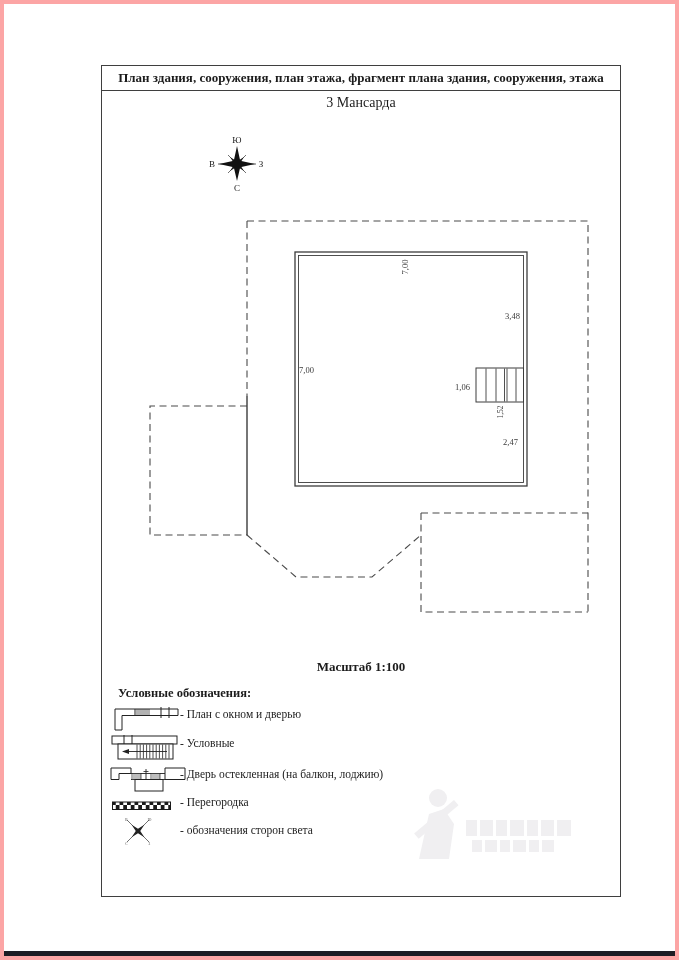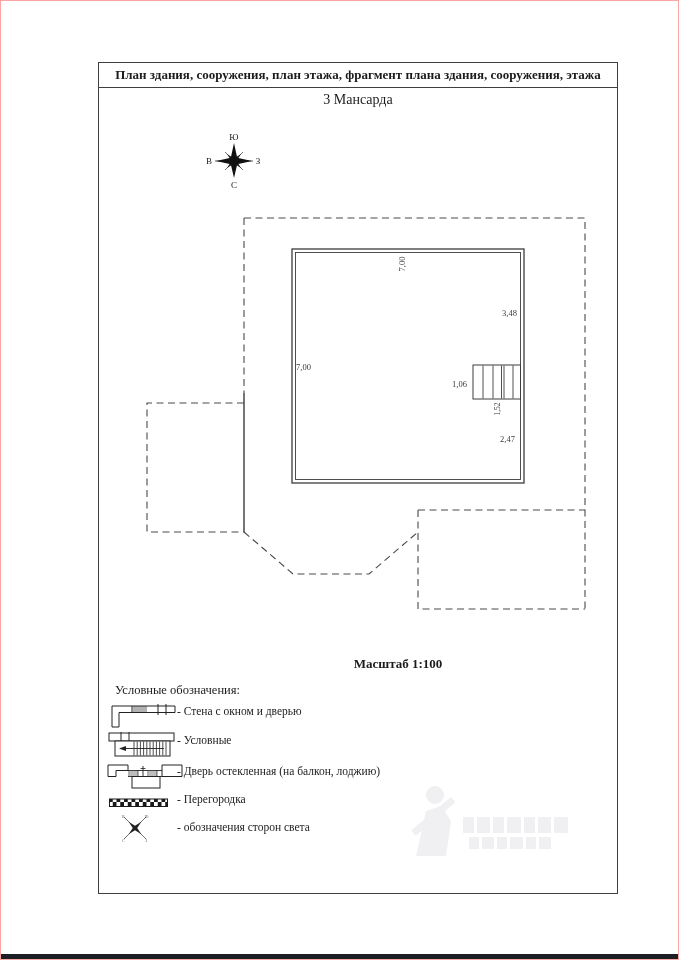--- a/index.html
+++ b/index.html
@@ -1,20 +1,20 @@
 <!DOCTYPE html>
 <html><head>
 <meta charset="utf-8">
 <style>
   html,body{margin:0;padding:0;background:#fff;}
   .page{
     position:relative;
     width:679px;height:960px;
     background:#ffffff;
-    border:1px solid #fca5a5;
+    border:4px solid #fca5a5;
     box-sizing:border-box;
     overflow:hidden;
     font-family:"Liberation Serif", serif;
     color:#1c1c1c;
   }
   .doc-frame{
     position:absolute;left:97px;top:61px;width:520px;height:832px;
     border:1.5px solid #3f3f3f;box-sizing:border-box;background:transparent;
   }
   .doc-header{
@@ -24,24 +24,24 @@
   }
   .doc-subtitle{
     text-align:center;font-size:14px;margin-top:4px;
   }
   .plan-svg{
     position:absolute;left:0;top:0;width:679px;height:700px;
     pointer-events:none;
   }
   .scale-label{
     position:absolute;left:97px;top:655px;width:520px;text-align:center;
-    font-weight:bold;font-size:13px;padding-left:40px;
+    font-weight:bold;font-size:13px;
   }
   .legend-title{
-    position:absolute;left:114px;top:682px;font-weight:normal;font-size:12.5px;
+    position:absolute;left:114px;top:682px;font-weight:bold;font-size:12.5px;
   }
   .legend-sym{position:absolute;}
   .legend-label{
     position:absolute;left:176px;font-size:11.5px;white-space:nowrap;color:#222;
   }
   .watermark{position:absolute;left:398px;top:772px;pointer-events:none;}
   .footer-bar{
     position:absolute;left:0;bottom:0;width:100%;height:5px;background:#1d1d24;
   }
 </style>
@@ -116,21 +116,21 @@
         <line x1="25" y1="2" x2="25" y2="8.5"></line>
       <line x1="27" y1="2" x2="27" y2="8.5"></line>
         <line x1="29" y1="2" x2="29" y2="8.5"></line>
       <line x1="31" y1="2" x2="31" y2="8.5"></line>
         <line x1="33" y1="2" x2="33" y2="8.5"></line>
       <line x1="35" y1="2" x2="35" y2="8.5"></line>
     </g>
     <line x1="47" y1="0" x2="47" y2="11" stroke="#222" stroke-width="1"></line>
     <line x1="55" y1="0" x2="55" y2="11" stroke="#222" stroke-width="1"></line>
   </svg>
-  <div class="legend-label" style="top:704px">- Стена с окном и дверью</div>
+  <div class="legend-label" style="top:704px">- План с окном и дверью</div>
 
   <svg class="legend-sym" style="left:107px;top:731px" width="68" height="26" viewBox="0 0 68 26">
     <rect x="1" y="1" width="65" height="8" fill="#fff" stroke="#222" stroke-width="1"></rect>
     <line x1="13" y1="-0.5" x2="13" y2="10.5" stroke="#222" stroke-width="1"></line>
     <line x1="21" y1="-0.5" x2="21" y2="10.5" stroke="#222" stroke-width="1"></line>
     <rect x="7" y="9" width="55" height="15" fill="#fff" stroke="#222" stroke-width="1"></rect>
     <g stroke="#222" stroke-width="0.8">
       <line x1="26" y1="9.5" x2="26" y2="23.5"></line>
         <line x1="29.2" y1="9.5" x2="29.2" y2="23.5"></line>
       <line x1="32.4" y1="9.5" x2="32.4" y2="23.5"></line>

